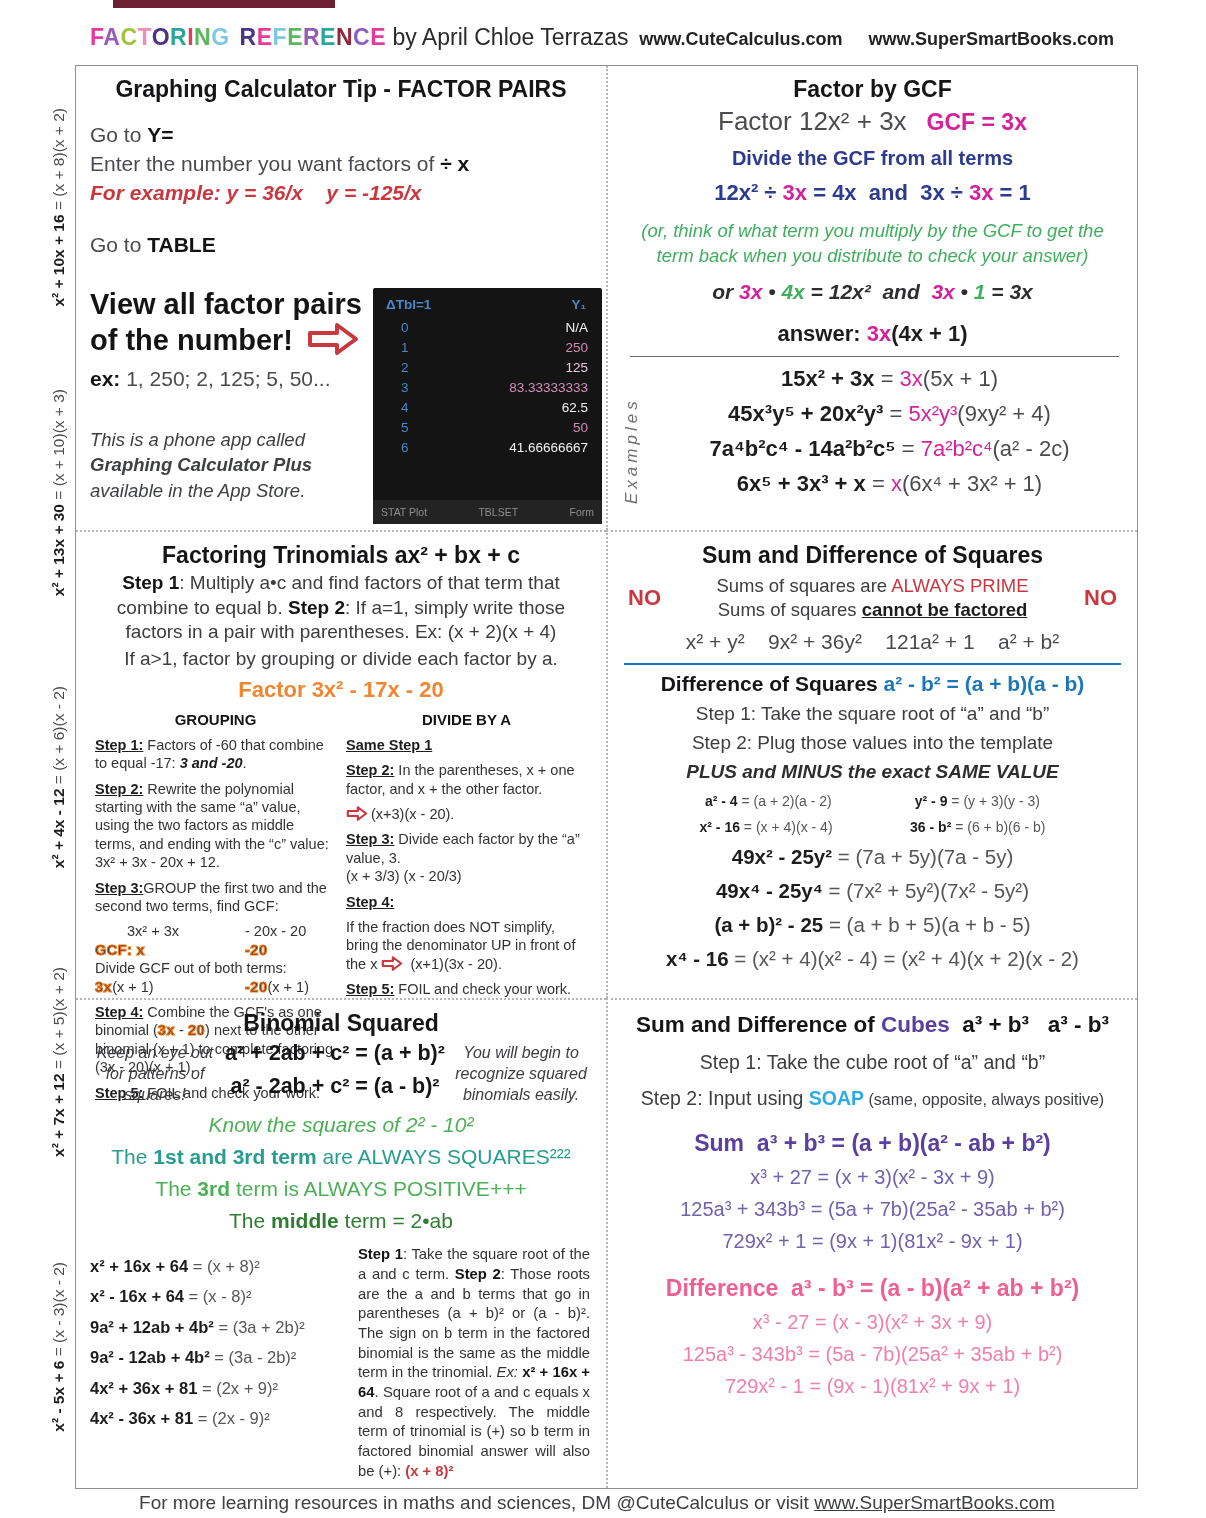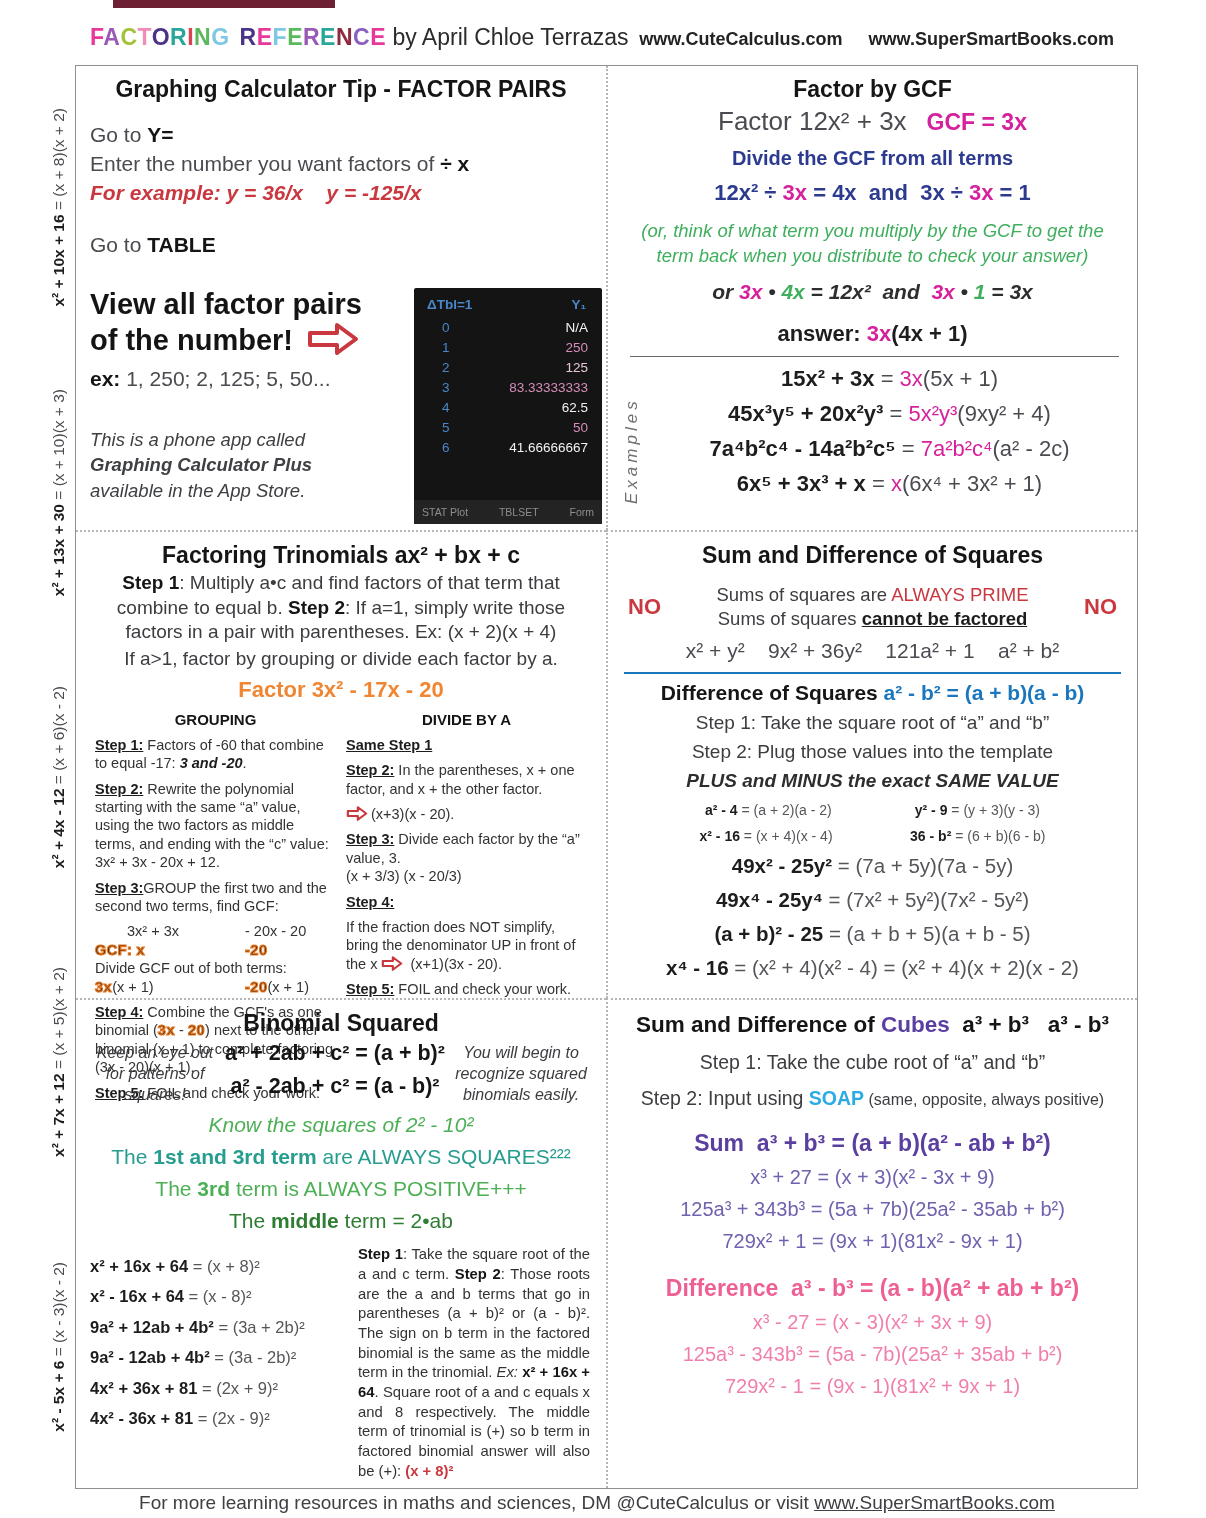--- a/index.html
+++ b/index.html
@@ -38,21 +38,21 @@
 
   
   .a-line{font-size:21px;margin:5px 0;color:#4a4b50}
   .a-line .key{font-weight:800;color:#151517}
   .a-ex{font-size:21px;font-weight:bold;font-style:italic;margin:5px 0}
   .a-goto2{margin-top:28px}
   .a-big{font-size:29px;font-weight:800;color:#141414;line-height:1.22;margin-top:30px}
   .a-exline{font-size:21px;margin-top:8px;color:#4a4b50}
   .a-exline .key{font-weight:800;color:#151517}
   .a-note{font-size:18.5px;font-style:italic;margin-top:36px;width:322px;line-height:1.38;color:#3f4043}
-  .calc{position:absolute;right:4px;top:222px;width:188px;height:236px;background:#141414;font-size:13.5px;border-radius:2px}
+  .calc{position:absolute;right:4px;top:222px;width:229px;height:236px;background:#141414;font-size:13.5px;border-radius:2px}
   .calc-head{display:flex;justify-content:space-between;padding:9px 16px 5px 13px;color:#4a86c8;font-weight:600}
   .calc-row{display:flex;justify-content:space-between;padding:2.5px 14px 2.5px 28px}
   .calc-row .cx{color:#4a86c8}
   .calc-foot{position:absolute;bottom:0;left:0;right:0;display:flex;justify-content:space-between;background:#232323;color:#8e8e8e;font-size:10.5px;padding:6px 8px}
 
   
   #cellB{text-align:center}
   .b-prob{font-size:26px;color:#4a4b50;margin-top:3px}
   .b-prob .g{font-size:23px;font-weight:800;margin-left:20px}
   .b-navy{font-size:20px;font-weight:800;margin-top:10px}
@@ -74,21 +74,21 @@
   .c-factor{font-size:22px;font-weight:800;text-align:center;margin:5px 0}
   .c-cols{display:flex;margin-top:2px}
   .c-col{flex:1;font-size:14.5px;line-height:1.27;color:#333;padding:0 5px}
   .c-colhead{font-weight:800;text-align:center;font-size:15px;color:#151517;margin:2px 0 0}
   .c-p{margin:7px 0}
   .pair{display:inline-block;width:150px}
   .c-expr span:first-child{display:inline-block;width:150px;padding-left:32px;box-sizing:border-box}
   .sarr{vertical-align:-2px;margin-right:3px}
 
   
-  .d-no{display:flex;align-items:center;justify-content:space-between;padding:0 6px;margin-top:14px}
+  .d-no{display:flex;align-items:center;justify-content:space-between;padding:0 6px;margin-top:5px}
   .no{color:#c9373f;font-weight:800;font-size:22px}
   .d-mid{font-size:18.5px;line-height:1.32;text-align:center;color:#3c3d40}
   .d-polys{font-size:21px;color:#4a4b50;text-align:center;margin-top:7px}
   .d-bluehr{height:2px;background:#1b76bc;margin:9px 2px 7px}
   .d-diff{text-align:center;font-size:21px;font-weight:800;color:#151517}
   .d-step{text-align:center;font-size:19px;margin:7px 0}
   .d-pm{text-align:center;font-size:19px;font-style:italic;font-weight:600;color:#2e2e30;margin:4px 0 2px}
   .d-row{display:flex;justify-content:space-evenly;font-size:14px;margin:10px 0}
   .d-rowc{text-align:center;font-size:20.5px;margin:10px 0}
   .eql{font-weight:800;color:#1d1d1f}.eqr{color:#55565a}

